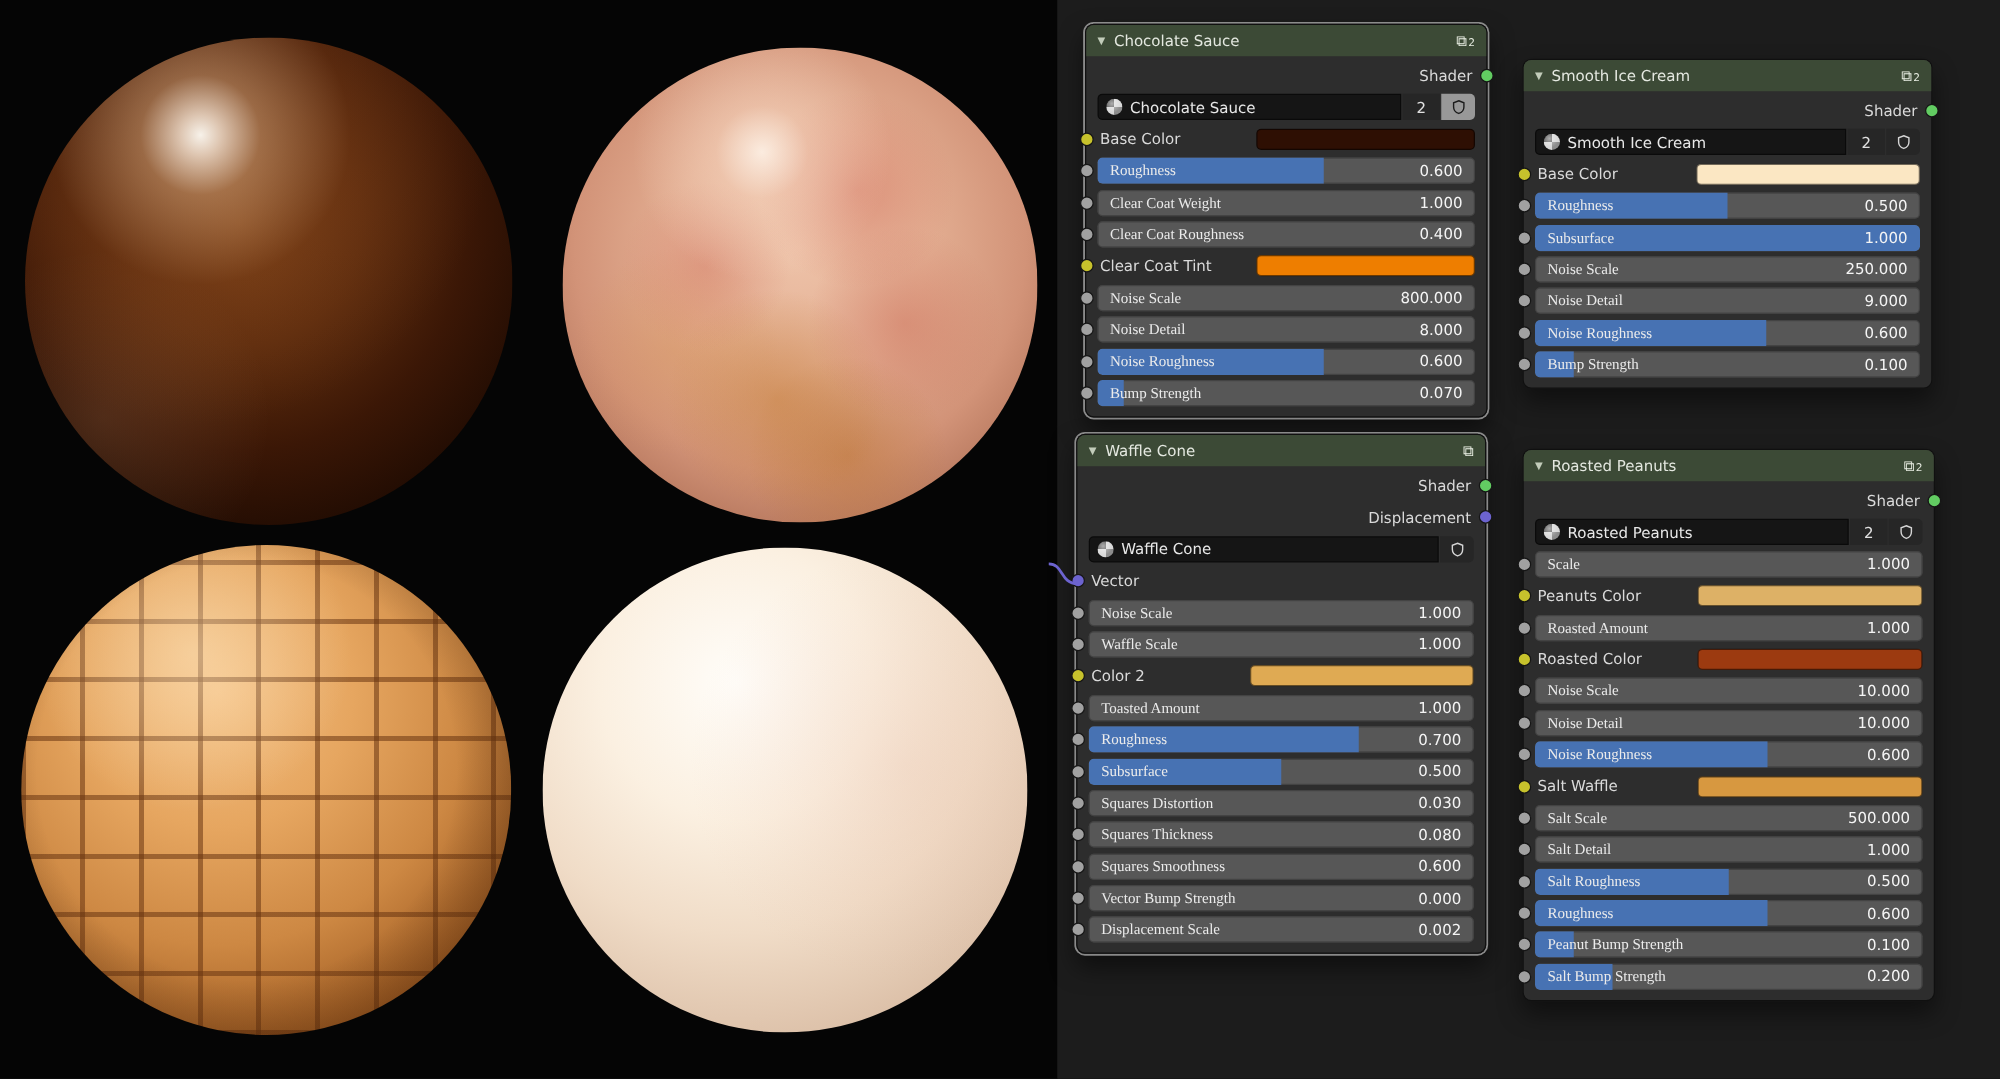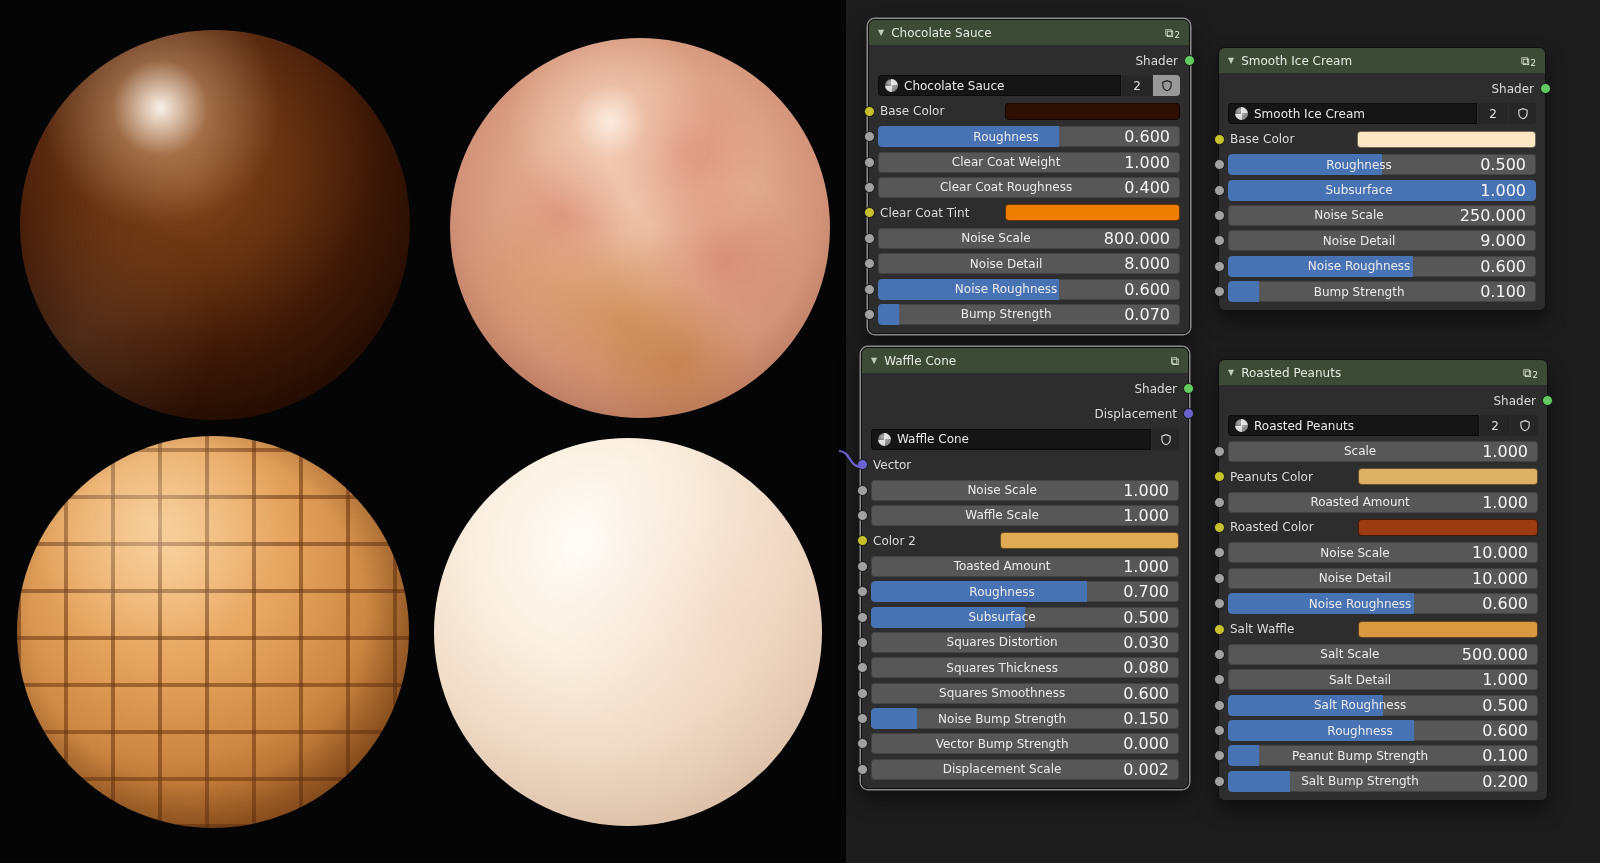--- a/index.html
+++ b/index.html
@@ -76,21 +76,21 @@
   .chevron { font-size:8px; color:#c2ccba; line-height:1; }
   .node-title { flex:1; white-space:nowrap; overflow:hidden; }
   .header-users { margin-left:auto; display:flex; align-items:flex-end; color:#e9eee3; }
   .header-users .sq { font-size:12px; line-height:1; }
   .header-users .cnt { font-size:8.5px; line-height:1; margin-left:1px; position:relative; top:1px; }
 
   .node-body { padding:5px 0 8px; }
 
   .row {
     position:relative; height:21px; margin:4.4px 9px 0;
-    display:flex; align-items:center;text-align:center;
+    display:flex; align-items:center;
   }
   .node-body .row:first-child { margin-top:0; }
 
   .socket {
     position:absolute; width:11px; height:11px; border-radius:50%;
     border:1.5px solid #161616; top:5px; z-index:3;
   }
   .socket.in  { left:-14.5px; }
   .socket.out { right:-14.5px; }
 
@@ -101,22 +101,22 @@
     position:absolute; left:42%; right:0; top:2px; bottom:2px;
     border-radius:4px; border:1px solid rgba(0,0,0,.55);
   }
 
   .field {
     position:relative; flex:1; height:21px; background:#575757;
     border-radius:4px; display:flex; align-items:center; overflow:hidden;
     box-shadow:inset 0 0 0 1px rgba(0,0,0,.22);
   }
   .fill { position:absolute; left:0; top:0; bottom:0; background:#4772b3; border-radius:4px 0 0 4px; }
-  .f-label { position:relative; z-index:1; flex:1; padding-left:10px; font-size:12px; color:#ebebeb; white-space:nowrap; overflow:hidden; }
-  .f-value { position:relative; z-index:1; padding-right:10px; font-size:16px; color:#f4f4f4; white-space:nowrap; }
+  .f-label { position:relative; z-index:1; flex:1; padding-left:10px; font-size:12px; color:#ebebeb; white-space:nowrap; overflow:hidden;font-family:Liberation Serif, serif; }
+  .f-value { position:relative; z-index:1; padding-right:10px; font-size:12px; color:#f4f4f4; white-space:nowrap; }
 
   
   .mat-field {
     flex:1; min-width:0; height:21px; background:#151515;
     border-radius:4px 0 0 4px; display:flex; align-items:center; gap:6px;
     padding:0 7px; box-shadow:inset 0 0 0 1px rgba(0,0,0,.5);
   }
   .mat-icon {
     width:13px; height:13px; border-radius:50%; flex:none;
     background:
@@ -409,28 +409,20 @@
         <div class="row">
           <div class="socket in" style="background: rgb(161, 161, 161);"></div>
           <div class="field">
             <div class="f-label">Squares Smoothness</div>
             <div class="f-value">0.600</div>
           </div>
         </div>
         <div class="row">
           <div class="socket in" style="background: rgb(161, 161, 161);"></div>
           <div class="field">
-            <div class="fill" style="width: 15%;"></div>
-            <div class="f-label">Noise Bump Strength</div>
-            <div class="f-value">0.150</div>
-          </div>
-        </div>
-        <div class="row">
-          <div class="socket in" style="background: rgb(161, 161, 161);"></div>
-          <div class="field">
             <div class="f-label">Vector Bump Strength</div>
             <div class="f-value">0.000</div>
           </div>
         </div>
         <div class="row">
           <div class="socket in" style="background: rgb(161, 161, 161);"></div>
           <div class="field">
             <div class="f-label">Displacement Scale</div>
             <div class="f-value">0.002</div>
           </div>

